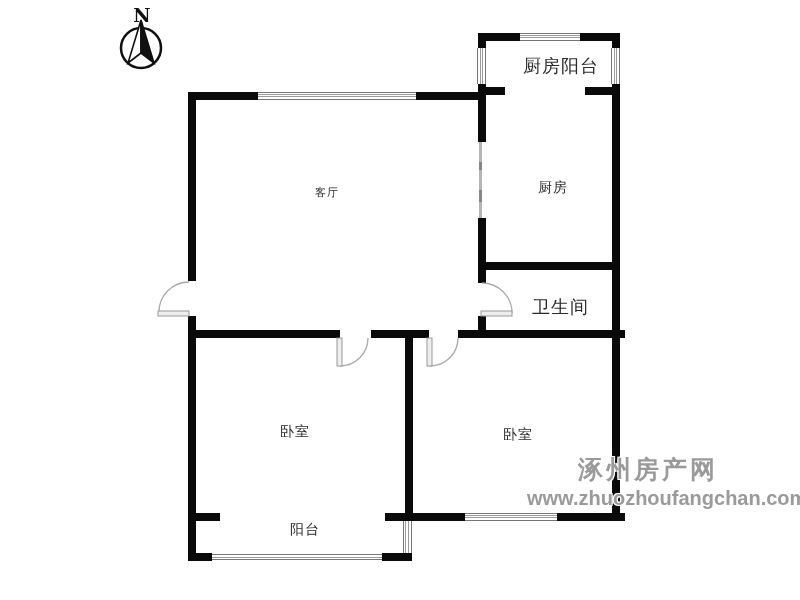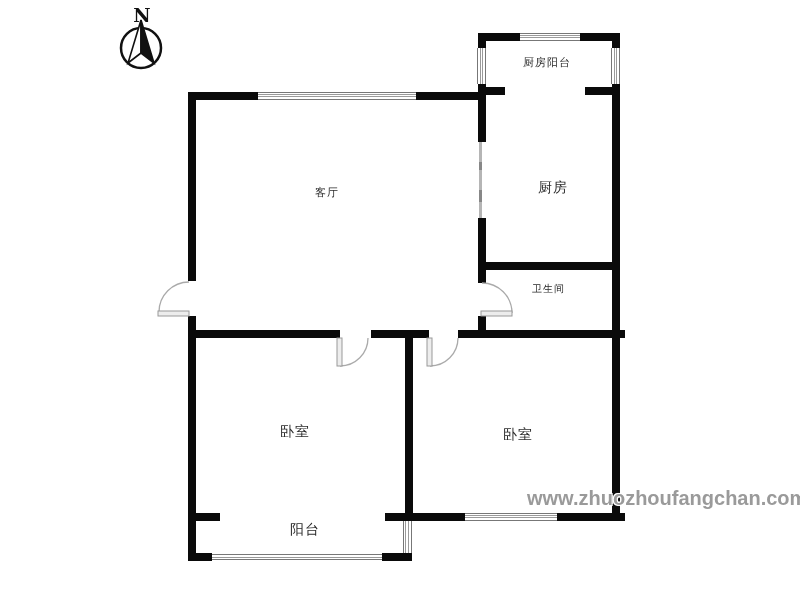--- a/index.html
+++ b/index.html
@@ -95,22 +95,23 @@
       <rect x="427" y="338" width="5" height="28" fill="#ededed" stroke="#999" stroke-width="1"></rect>
     </g>
 
     <g>
       <path d="M 512 313 A 30 30 0 0 0 482 283" fill="#fff" stroke="#aaa" stroke-width="1.3"></path>
       <rect x="481" y="311" width="31" height="5" fill="#ededed" stroke="#999" stroke-width="1"></rect>
     </g>
   </svg>
 
   <span class="label" style="left:315px;top:187px;font-size:11px;">客厅</span>
-  <span class="label" style="left:523px;top:57px;font-size:11px;">厨房阳台</span>
+  <span class="label" style="left:523px;top:57px;font-size:18px;">厨房阳台</span>
   <span class="label" style="left:538px;top:180px;font-size:14px;">厨房</span>
-  <span class="label" style="left:532px;top:284px;font-size:10px;">卫生间</span>
+  <span class="label" style="left:532px;top:298px;font-size:18px;">卫生间</span>
   <span class="label" style="left:280px;top:424px;font-size:14px;">卧室</span>
   <span class="label" style="left:503px;top:427px;font-size:14px;">卧室</span>
   <span class="label" style="left:290px;top:522px;font-size:14px;">阳台</span>
 
+  <div class="wm" style="left:578px;top:457px;font-size:25px;letter-spacing:3px;">涿州房产网</div>
   <div class="wm" style="left:527px;top:488px;font-size:20px;">www.zhuozhoufangchan.com</div>
 
 </div>
 
 </body></html>

